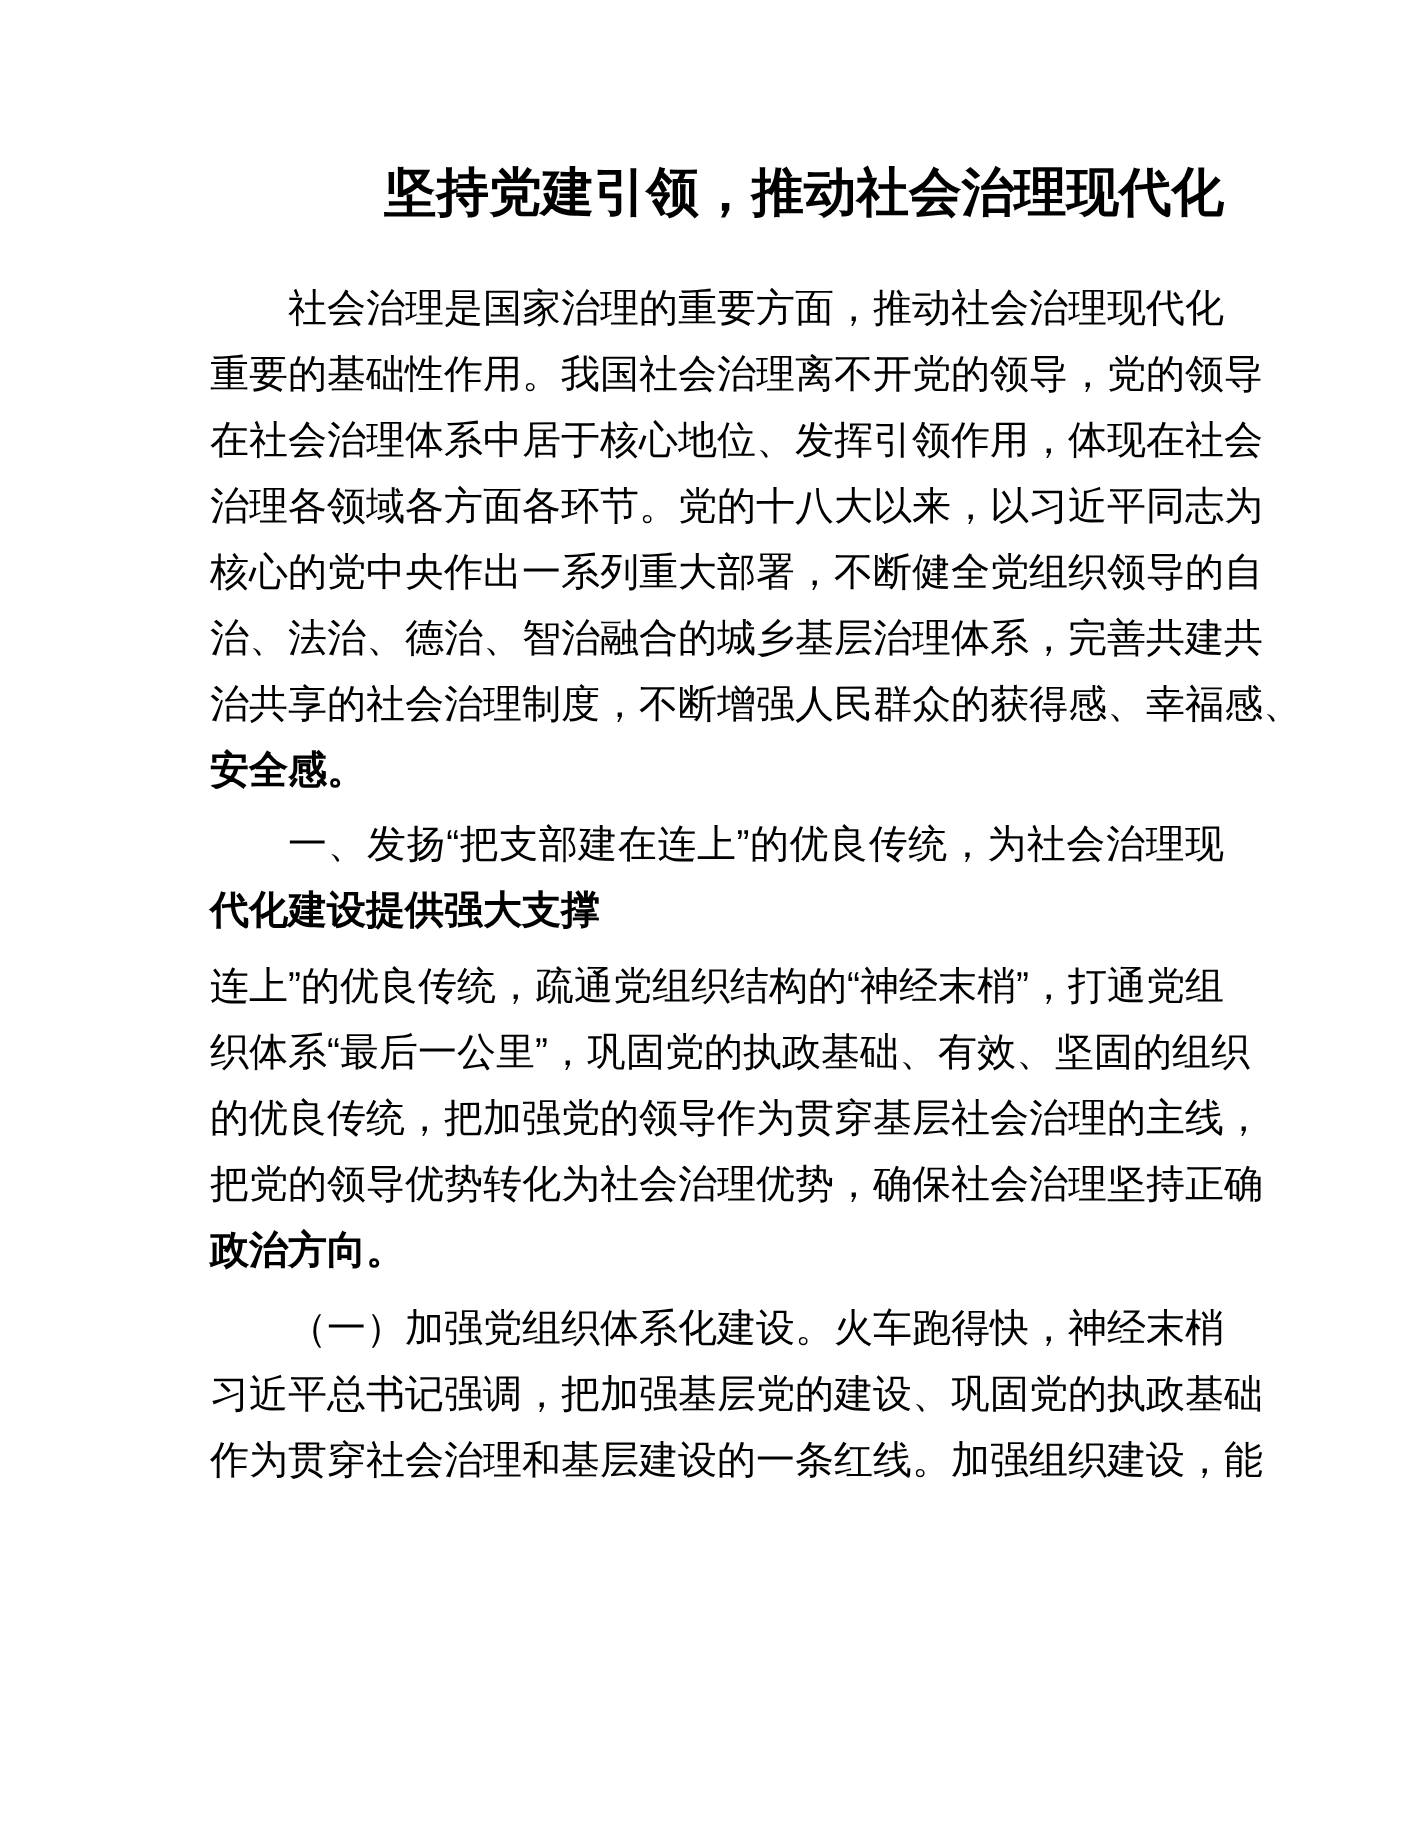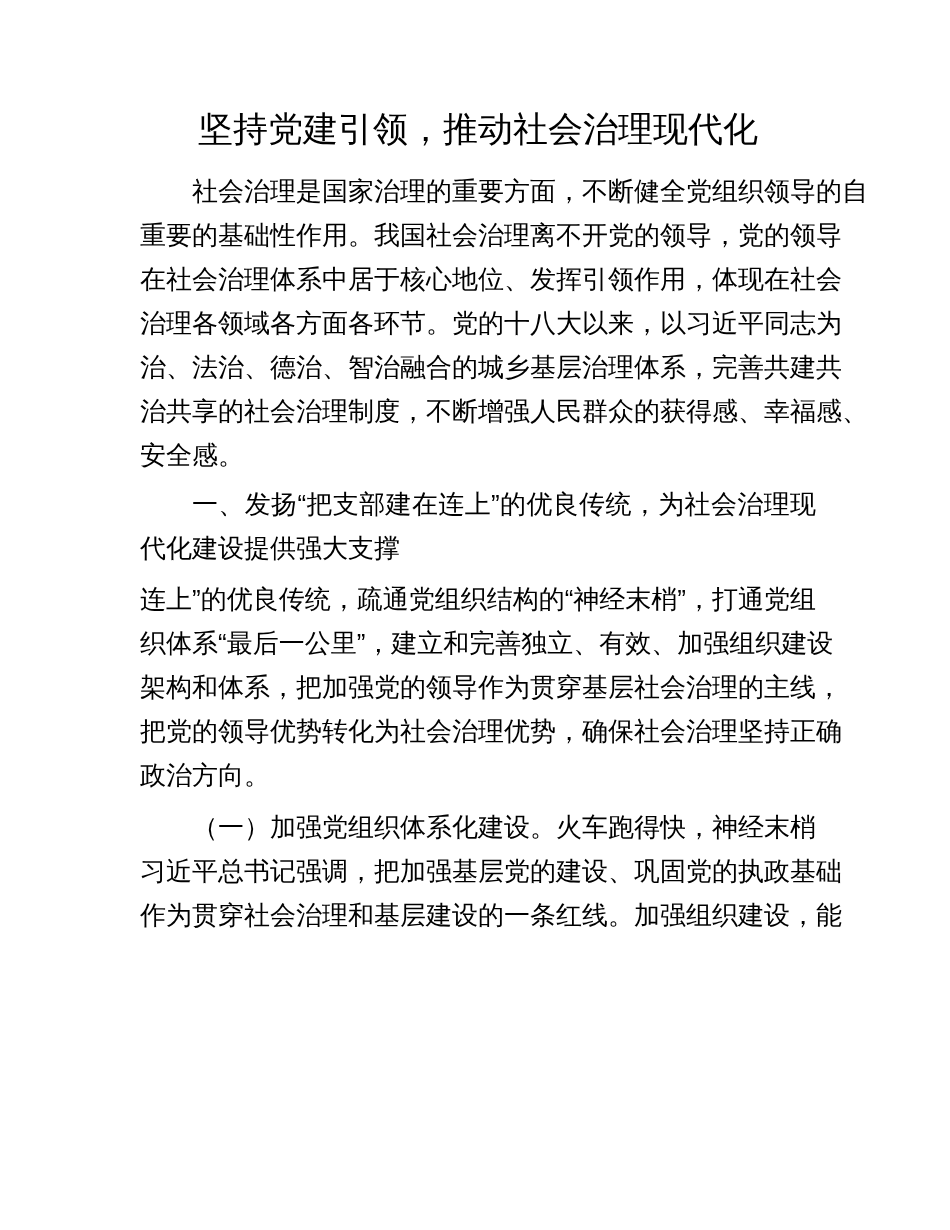--- a/index.html
+++ b/index.html
@@ -17,25 +17,25 @@
   .page {
     box-sizing: border-box;
     width: 950px;
     height: 1230px;
     padding: 104px 134px 0 140px;
     background: #ffffff;
   }
   .doc-title {
     width: 676px;
     font-size: 35px;
-    font-weight: normal;
+    font-weight: bold;
     line-height: 50px;
-    text-align: center;
+    text-align: right;
     white-space: nowrap;
-    margin: 0 0 15px 0;
+    margin: 0 0 29px 0;
   }
   .paragraph {
     width: 676px;
     margin: 0;
   }
   .p-heading { margin-top: 5px; }
   .p-body2  { margin-top: 7px; }
   .p-body3  { margin-top: 8px; }
   .line {
     width: 676px;
@@ -45,48 +45,50 @@
     text-align: justify;
     text-align-last: justify;
     white-space: nowrap;
     overflow: visible;
     font-feature-settings: "halt" 1;
   }
   .line.first { text-indent: 52px; }
   .line.para-end {
     text-align: center;
     text-align-last: left;
+    font-weight: bold;
   }
 </style>
 </head>
 <body>
 
 <div class="page">
 
   <h1 class="doc-title">坚持党建引领，推动社会治理现代化</h1>
 
   <div class="paragraph p-body1">
-    <div class="line first">社会治理是国家治理的重要方面，不断健全党组织领导的自</div>
+    <div class="line first">社会治理是国家治理的重要方面，推动社会治理现代化</div>
     <div class="line">重要的基础性作用。我国社会治理离不开党的领导，党的领导</div>
     <div class="line">在社会治理体系中居于核心地位、发挥引领作用，体现在社会</div>
     <div class="line">治理各领域各方面各环节。党的十八大以来，以习近平同志为</div>
+    <div class="line">核心的党中央作出一系列重大部署，不断健全党组织领导的自</div>
     <div class="line">治、法治、德治、智治融合的城乡基层治理体系，完善共建共</div>
     <div class="line">治共享的社会治理制度，不断增强人民群众的获得感、幸福感、</div>
     <div class="line para-end">安全感。</div>
   </div>
 
   <div class="paragraph p-heading">
     <div class="line first">一、发扬“把支部建在连上”的优良传统，为社会治理现</div>
     <div class="line para-end">代化建设提供强大支撑</div>
   </div>
 
   <div class="paragraph p-body2">
     <div class="line">连上”的优良传统，疏通党组织结构的“神经末梢”，打通党组</div>
-    <div class="line">织体系“最后一公里”，建立和完善独立、有效、加强组织建设</div>
-    <div class="line">架构和体系，把加强党的领导作为贯穿基层社会治理的主线，</div>
+    <div class="line">织体系“最后一公里”，巩固党的执政基础、有效、坚固的组织</div>
+    <div class="line">的优良传统，把加强党的领导作为贯穿基层社会治理的主线，</div>
     <div class="line">把党的领导优势转化为社会治理优势，确保社会治理坚持正确</div>
     <div class="line para-end">政治方向。</div>
   </div>
 
   <div class="paragraph p-body3">
     <div class="line first">（一）加强党组织体系化建设。火车跑得快，神经末梢</div>
     <div class="line">习近平总书记强调，把加强基层党的建设、巩固党的执政基础</div>
     <div class="line">作为贯穿社会治理和基层建设的一条红线。加强组织建设，能</div>
   </div>
 

